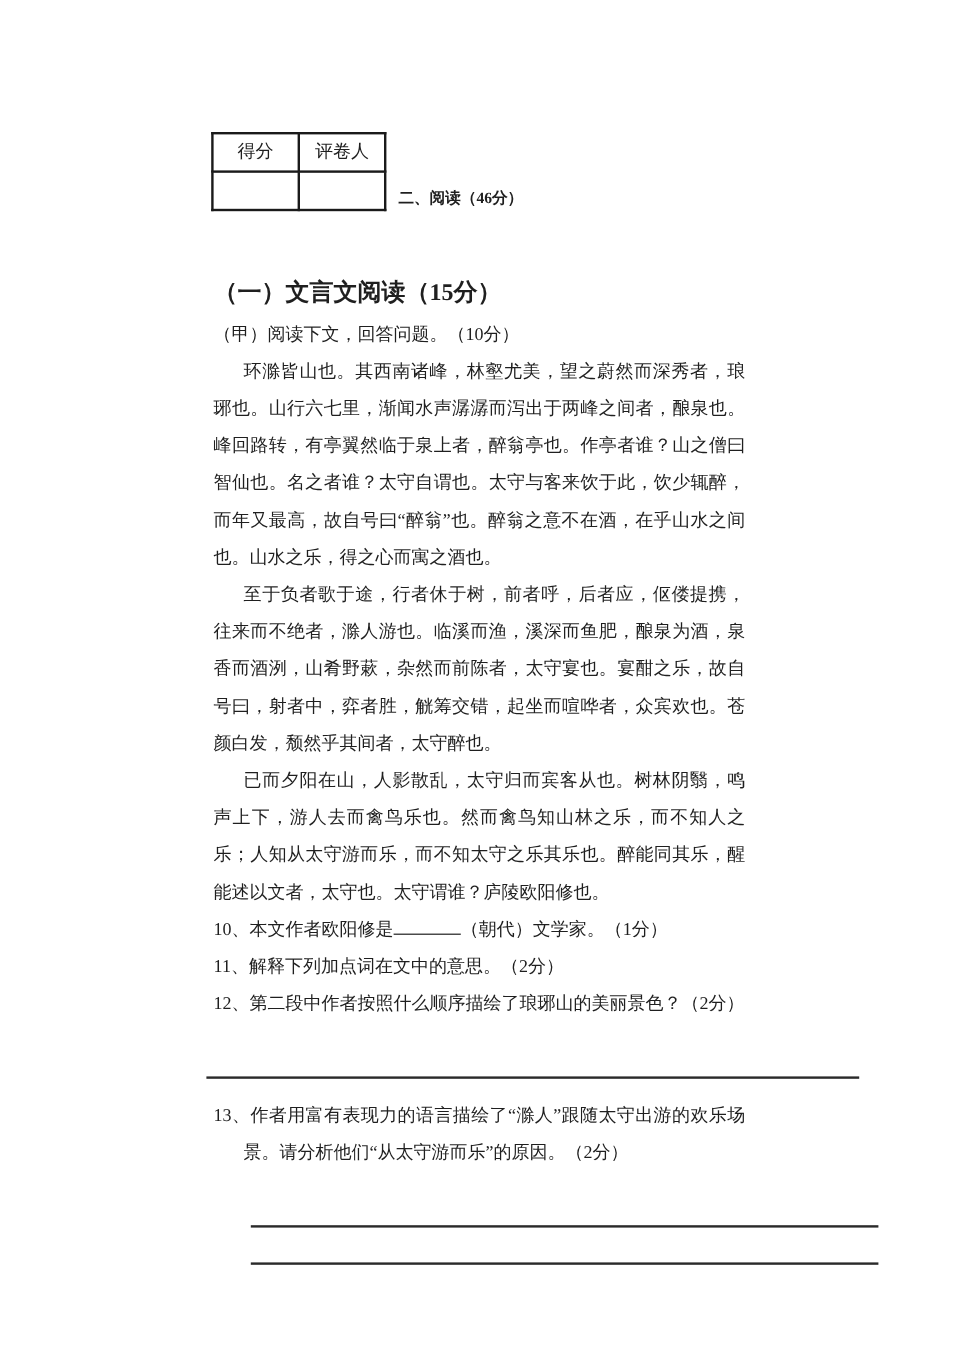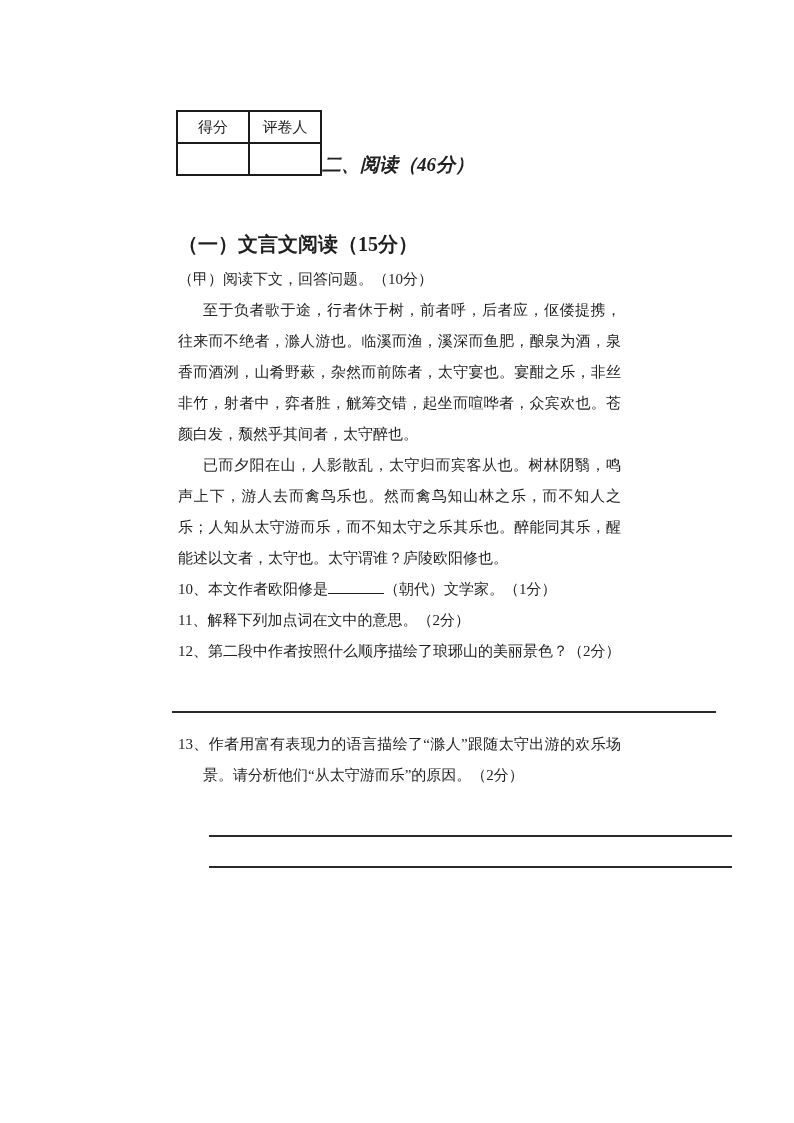--- a/index.html
+++ b/index.html
@@ -36,25 +36,25 @@
     width: 66px;
     height: 30px;
     text-align: center;
     vertical-align: middle;
     font-size: 15px;
     line-height: 18px;
     padding: 0 2px;
   }
   .section-title {
     font-weight: bold;
-    font-size: 19px;
+    font-size: 13px;
+    margin-left: 10px;
     padding-bottom: 0px;
     white-space: nowrap;
     line-height: 22px;
-    font-style: italic;
   }
   .subsection-title {
     margin-top: 56px;
     font-weight: bold;
     font-size: 20px;
     line-height: 24px;
   }
   .passage-intro {
     margin-top: 8px;
     line-height: 31px;
@@ -132,21 +132,22 @@
     </tbody>
       </table>
     <div class="section-title">二、阅读（46分）</div>
   </div>
 
   <div class="subsection-title">（一）文言文阅读（15分）</div>
 
   <div class="passage-intro">（甲）阅读下文，回答问题。（10分）</div>
 
   <div class="passage">
-    <p>至于负者歌于途，行者休于树，前者呼，后者应，伛偻提携，往来而不绝者，滁人游也。临溪而渔，溪深而鱼肥，酿泉为酒，泉香而酒洌，山肴野蔌，杂然而前陈者，太守宴也。宴酣之乐，非丝非竹，射者中，弈者胜，觥筹交错，起坐而喧哗者，众宾欢也。苍颜白发，颓然乎其间者，太守醉也。</p>
+    <p>环滁皆山也。其西南诸峰，林壑尤美，望之蔚然而深秀者，琅琊也。山行六七里，渐闻水声潺潺而泻出于两峰之间者，酿泉也。峰回路转，有亭翼然临于泉上者，醉翁亭也。作亭者谁？山之僧曰智仙也。名之者谁？太守自谓也。太守与客来饮于此，饮少辄醉，而年又最高，故自号曰“醉翁”也。醉翁之意不在酒，在乎山水之间也。山水之乐，得之心而寓之酒也。</p>
+    <p>至于负者歌于途，行者休于树，前者呼，后者应，伛偻提携，往来而不绝者，滁人游也。临溪而渔，溪深而鱼肥，酿泉为酒，泉香而酒洌，山肴野蔌，杂然而前陈者，太守宴也。宴酣之乐，故自号曰，射者中，弈者胜，觥筹交错，起坐而喧哗者，众宾欢也。苍颜白发，颓然乎其间者，太守醉也。</p>
     <p>已而夕阳在山，人影散乱，太守归而宾客从也。树林阴翳，鸣声上下，游人去而禽鸟乐也。然而禽鸟知山林之乐，而不知人之乐；人知从太守游而乐，而不知太守之乐其乐也。醉能同其乐，醒能述以文者，太守也。太守谓谁？庐陵欧阳修也。</p>
   </div>
 
   <div class="question"><span>10、本文作者欧阳修是</span><span class="blank blank-q10"></span><span>（朝代）文学家。（1分）</span></div>
 
   <div class="question">11、解释下列加点词在文中的意思。（2分）</div>
 
 
   <div class="question">12、第二段中作者按照什么顺序描绘了琅琊山的美丽景色？（2分）</div>
 

